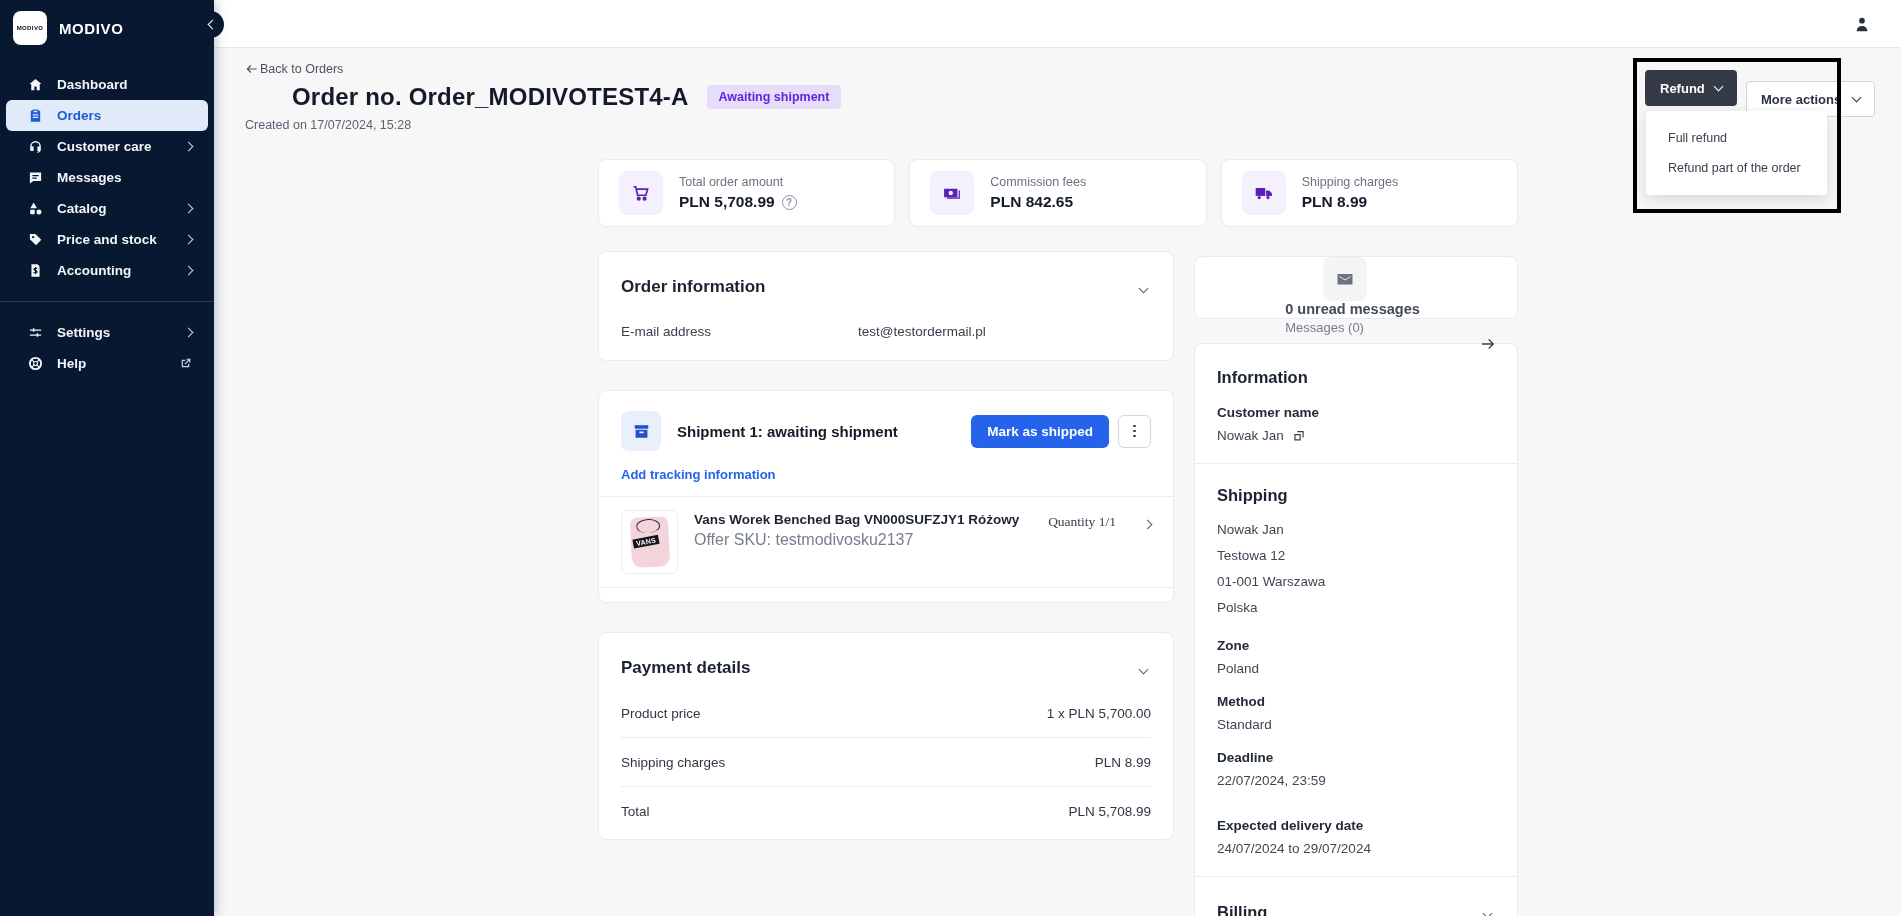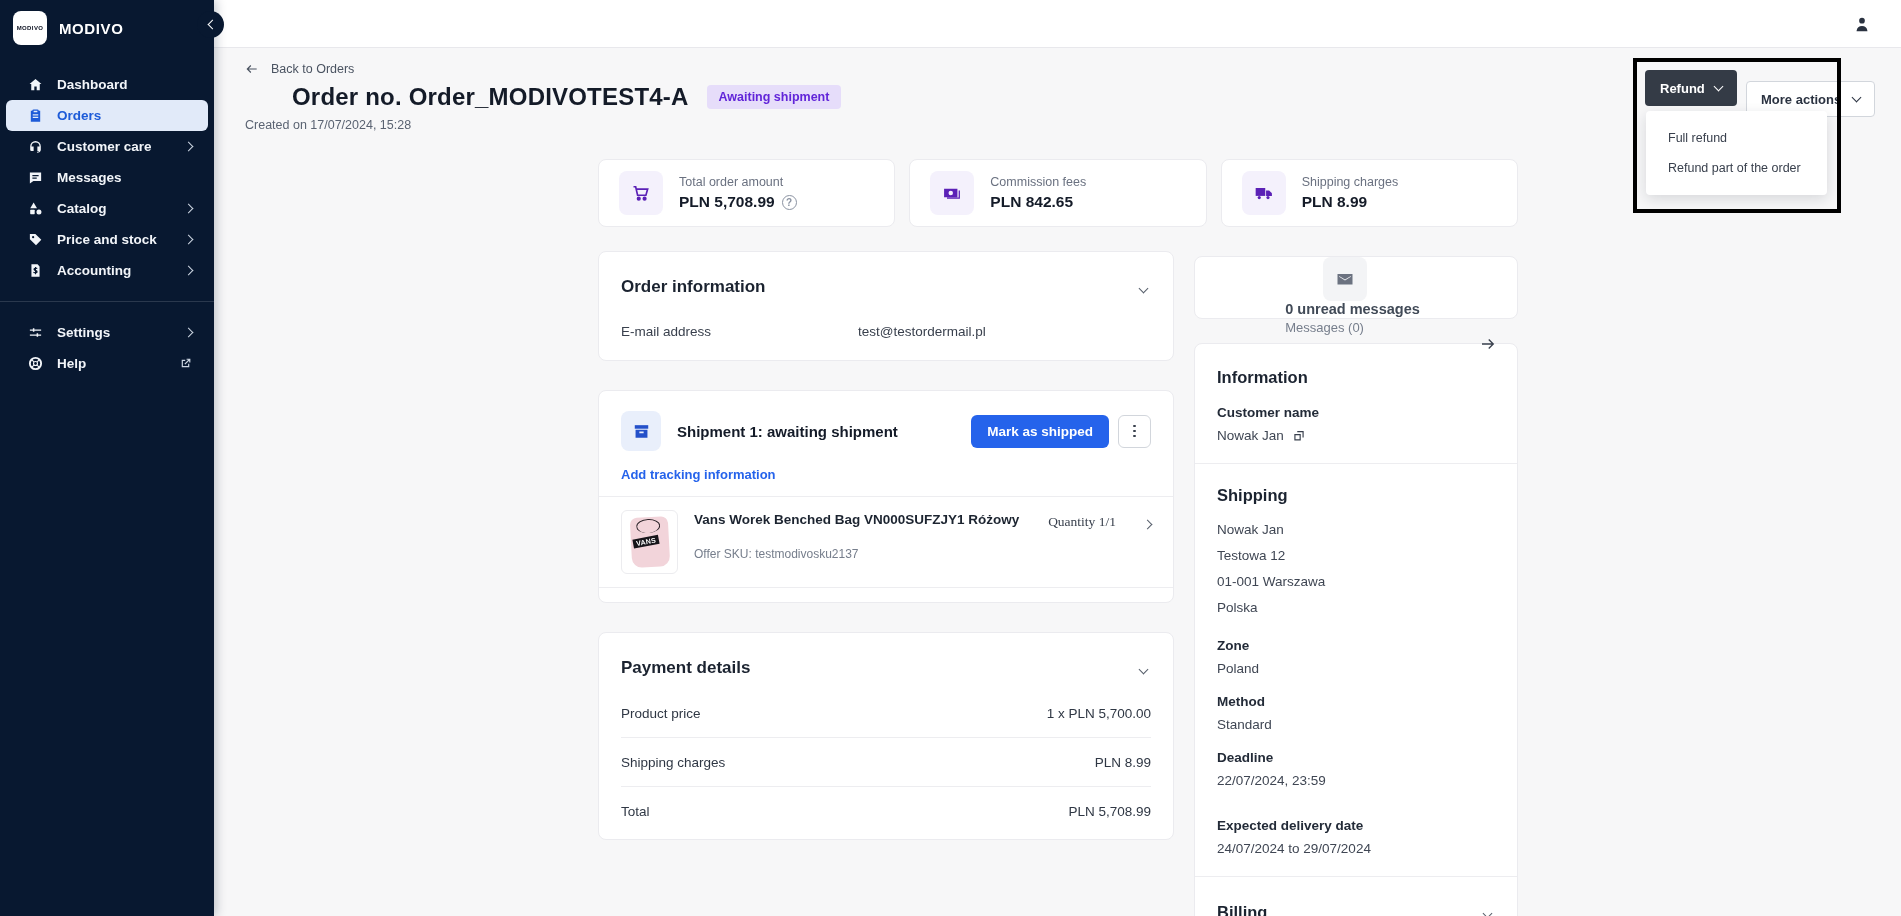--- a/index.html
+++ b/index.html
@@ -46,21 +46,21 @@
     font-size:13.5px; font-weight:bold; color:#f2f5f9; cursor:pointer;
     border-radius:6px; margin:0 6px 0 6px;
   }
   .nav-item .ni-icon { width:16px; height:16px; margin-right:14px; display:flex; align-items:center; justify-content:center; flex:none; }
   .nav-item .ni-label { flex:1; white-space:nowrap; }
   .nav-item .ni-chev { color:#cdd6e2; }
   .nav-item.active { background:#e1eaf9; color:#1d5bd8; }
   .nav-divider { height:1px; background:rgba(255,255,255,.14); margin:15px 0; }
   
   .back-row {
-    position:absolute; left:245px; top:62px; display:flex; align-items:flex-start; gap:12px;
+    position:absolute; left:245px; top:62px; display:flex; align-items:flex-start; gap:1px;
     font-size:12.5px; color:#4a5361; cursor:pointer;
   }
   .title-row { position:absolute; left:244px; top:83px; display:flex; align-items:center; gap:18px;margin-left:48px; }
   .page-title { font-size:24px; font-weight:bold; color:#141b28; letter-spacing:.2px; }
   .status-badge {
     background:#e6ddfa; color:#6225d9; font-size:12.5px; font-weight:bold;
     padding:5px 12px; border-radius:4px; white-space:nowrap;
   }
   .created { position:absolute; left:245px; top:118px; font-size:12.5px; color:#5a6372; }
   .refund-btn {
@@ -139,21 +139,21 @@
   .bag {
     width:38px; height:50px; background:#f2d4da; border-radius:7px 7px 10px 10px; position:relative; transform:rotate(-3deg);
   }
   .bag-label {
     position:absolute; left:2px; top:20px; background:#17151a; color:#ffffff;
     font-size:7px; font-weight:bold; padding:1px 3px; transform:rotate(-8deg); letter-spacing:.3px;
   }
   .bag-string { position:absolute; left:6px; top:2px; width:24px; height:14px; border:1.4px solid #2a2228; border-radius:50%; border-bottom:none; }
   .product-info { flex:1; padding-top:2px; }
   .product-name { font-size:13.5px; font-weight:bold; color:#1c2430; }
-  .product-sku { font-size:12px; color:#767e8c; margin-top:20px; }
+  .product-sku { font-size:16px; color:#767e8c; margin-top:4px; }
   .product-qty { font-size:13.5px; color:#39404d; margin:4px 28px 0 0; white-space:nowrap;font-family:Liberation Serif, serif; }
   .product-chev { color:#565e6b; margin-top:4px; cursor:pointer; }
   .ship-bottom { margin-top:13px; }
   
   .pay-card { height:208px; }
   .pay-row { display:flex; justify-content:space-between; align-items:center; height:48px; font-size:13.5px; color:#2f3744; }
   .pay-row.first { margin-top:8px; }
   .pay-sep { height:1px; background:#ededf0; }
   
   .msg-card { height:63px; display:flex; align-items:center; padding:0 20px 0 13px; cursor:pointer;flex-direction:column; }

